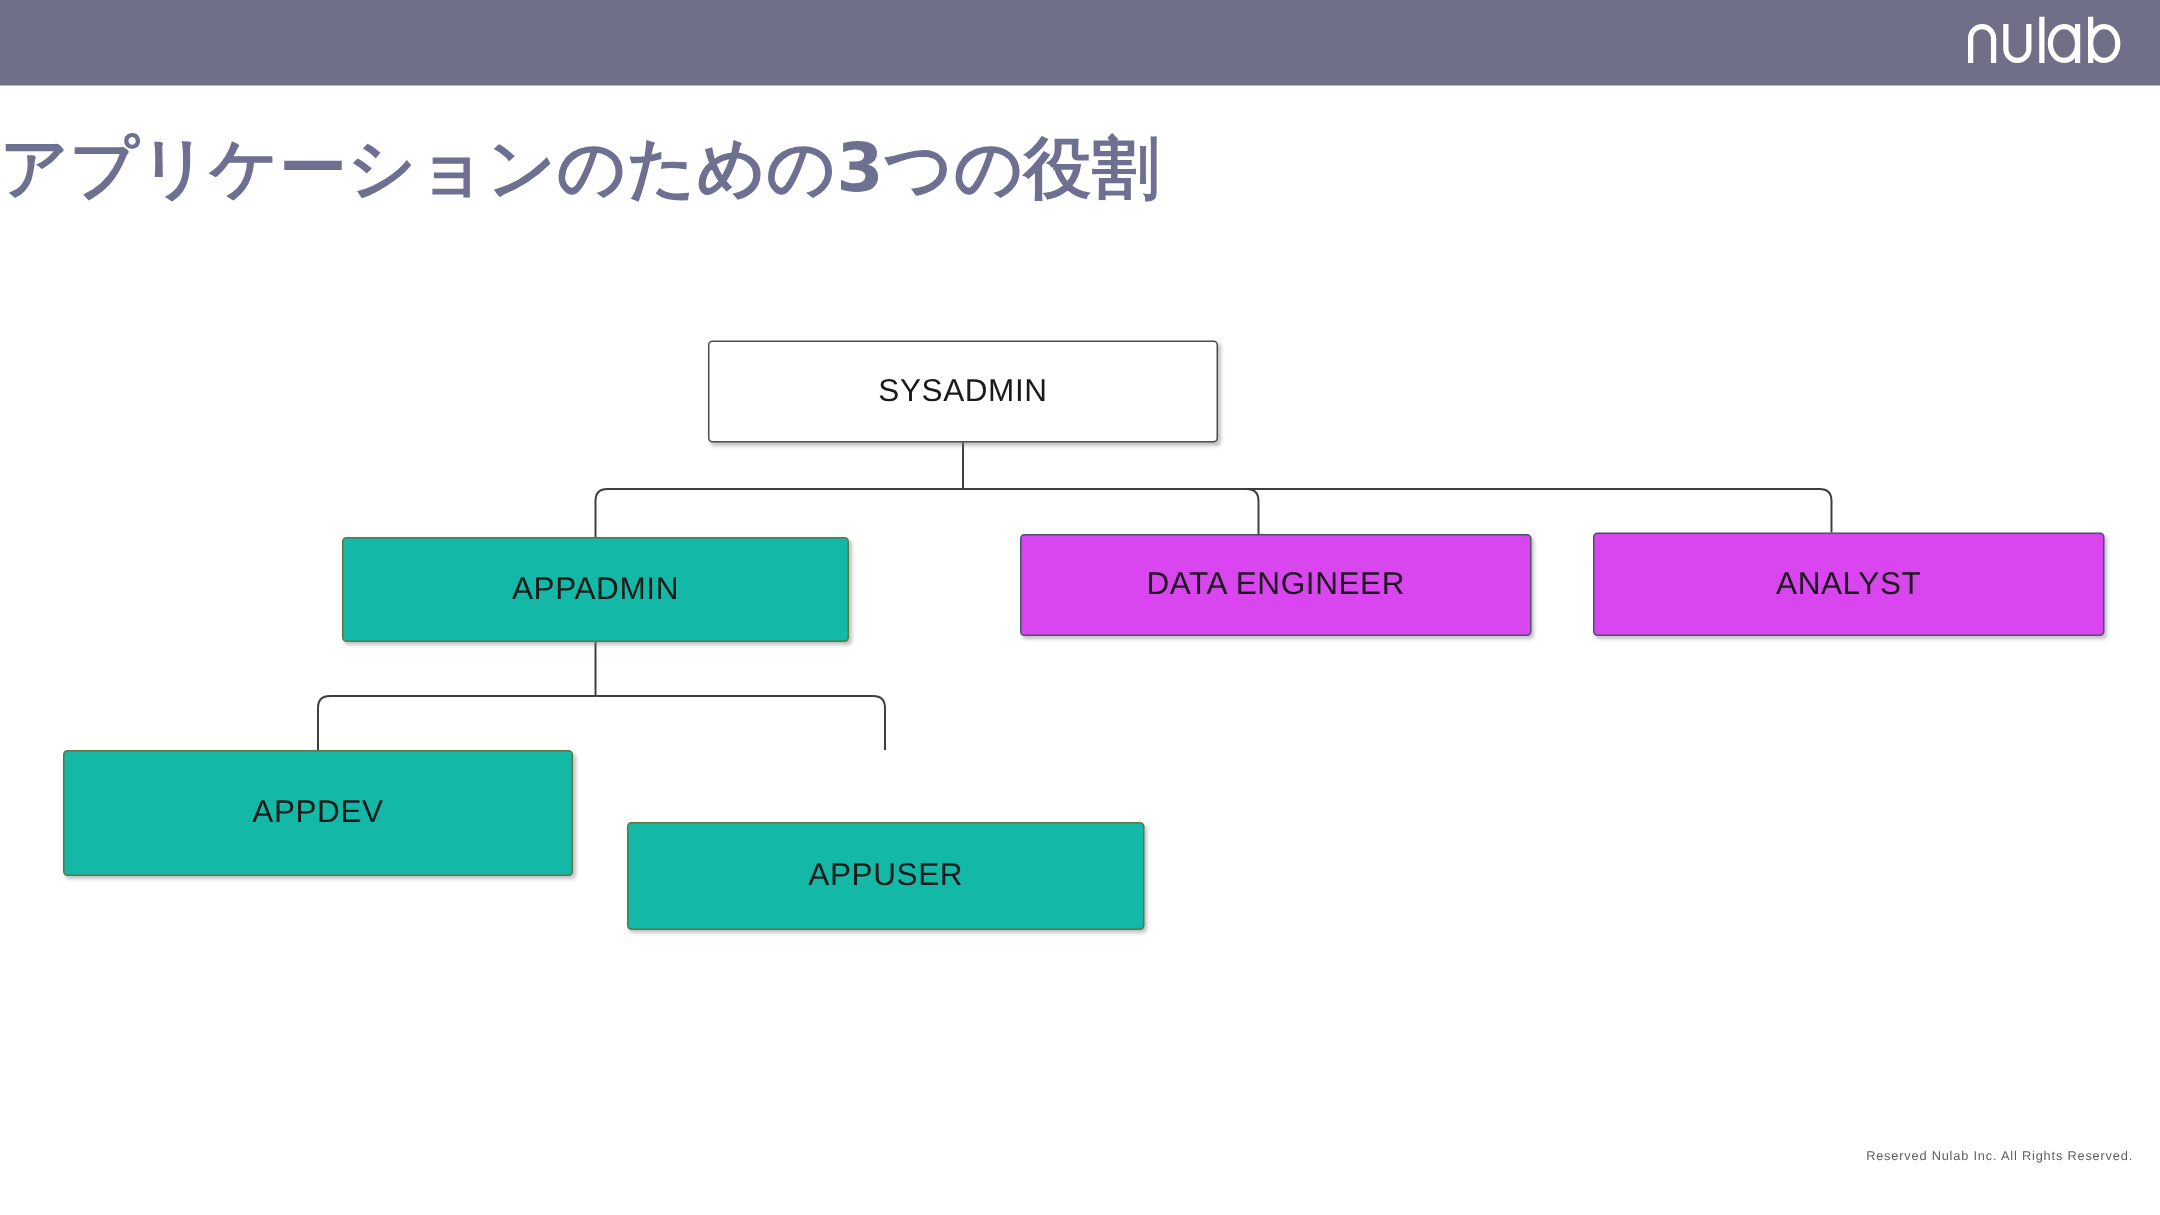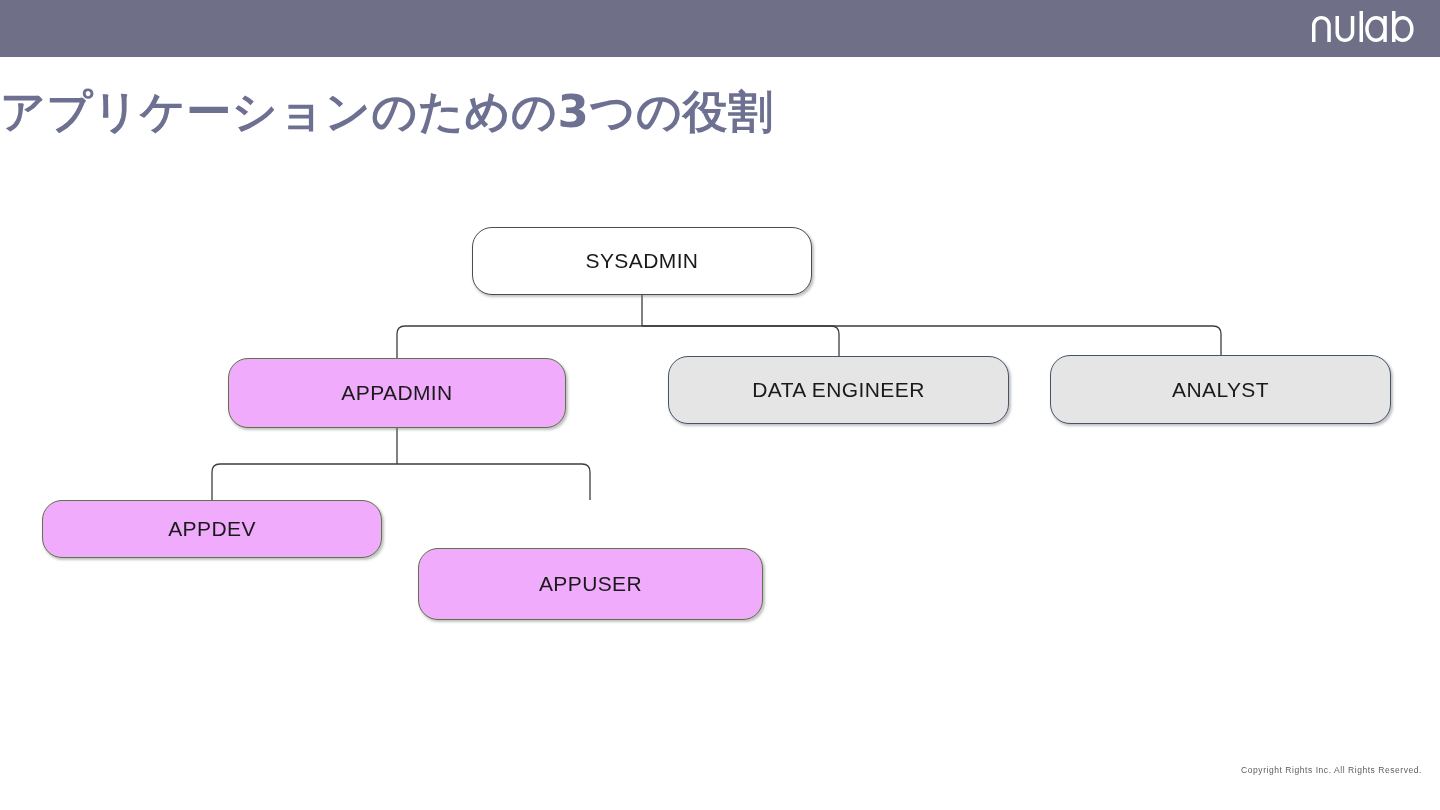--- a/index.html
+++ b/index.html
@@ -63,46 +63,47 @@
     left: 0;
     top: 0;
     width: 1440px;
     height: 810px;
     pointer-events: none;
   }
 
   .node {
     position: absolute;
     box-sizing: border-box;
-    border-radius: 20px;
+    border-radius: 3px;
     display: flex;
     align-items: center;
     justify-content: center;
     font-size: 21px;
     color: #1a1a1a;
     letter-spacing: 0.4px;
     background: #ffffff;
     border: 1.4px solid #4c4c4c;
     box-shadow: 1.5px 2px 2.5px rgba(120,120,120,0.45);
   }
   .node.green {
-    background: #f0abfc;
+    background: #14b8a6;
     border: 1.6px solid #5d7544;
   }
   .node.blue {
-    background: #e5e5e5;
+    background: #d946ef;
     border: 1.6px solid #46536b;
+    margin-left: 12px;
   }
 
   
   #node-sysadmin      { left: 472px;  top: 227px; width: 340px; height: 68px; }
   #node-appadmin      { left: 228px;  top: 358px; width: 338px; height: 70px; }
   #node-data-engineer { left: 668px;  top: 356px; width: 341px; height: 68px; }
   #node-analyst       { left: 1050px; top: 355px; width: 341px; height: 69px; }
-  #node-appdev        { left: 42px;   top: 500px; width: 340px; height: 58px; }
+  #node-appdev        { left: 42px;   top: 500px; width: 340px; height: 84px; }
   #node-appuser       { left: 418px;  top: 500px; width: 345px; height: 72px; margin-top: 48px; }
 
   
   #footer-copyright {
     position: absolute;
     right: 18px;
     bottom: 35px;
     font-size: 8.5px;
     letter-spacing: 0.55px;
     color: #5d5d5d;
@@ -182,13 +183,13 @@
   <div class="node green" id="node-appdev">
     <span>APPDEV</span>
   </div>
 
   <div class="node green" id="node-appuser">
     <span>APPUSER</span>
   </div>
 
 </div>
 
-<div id="footer-copyright">Copyright Rights Inc. All Rights Reserved.</div>
+<div id="footer-copyright">Reserved Nulab Inc. All Rights Reserved.</div>
 
 </body></html>

